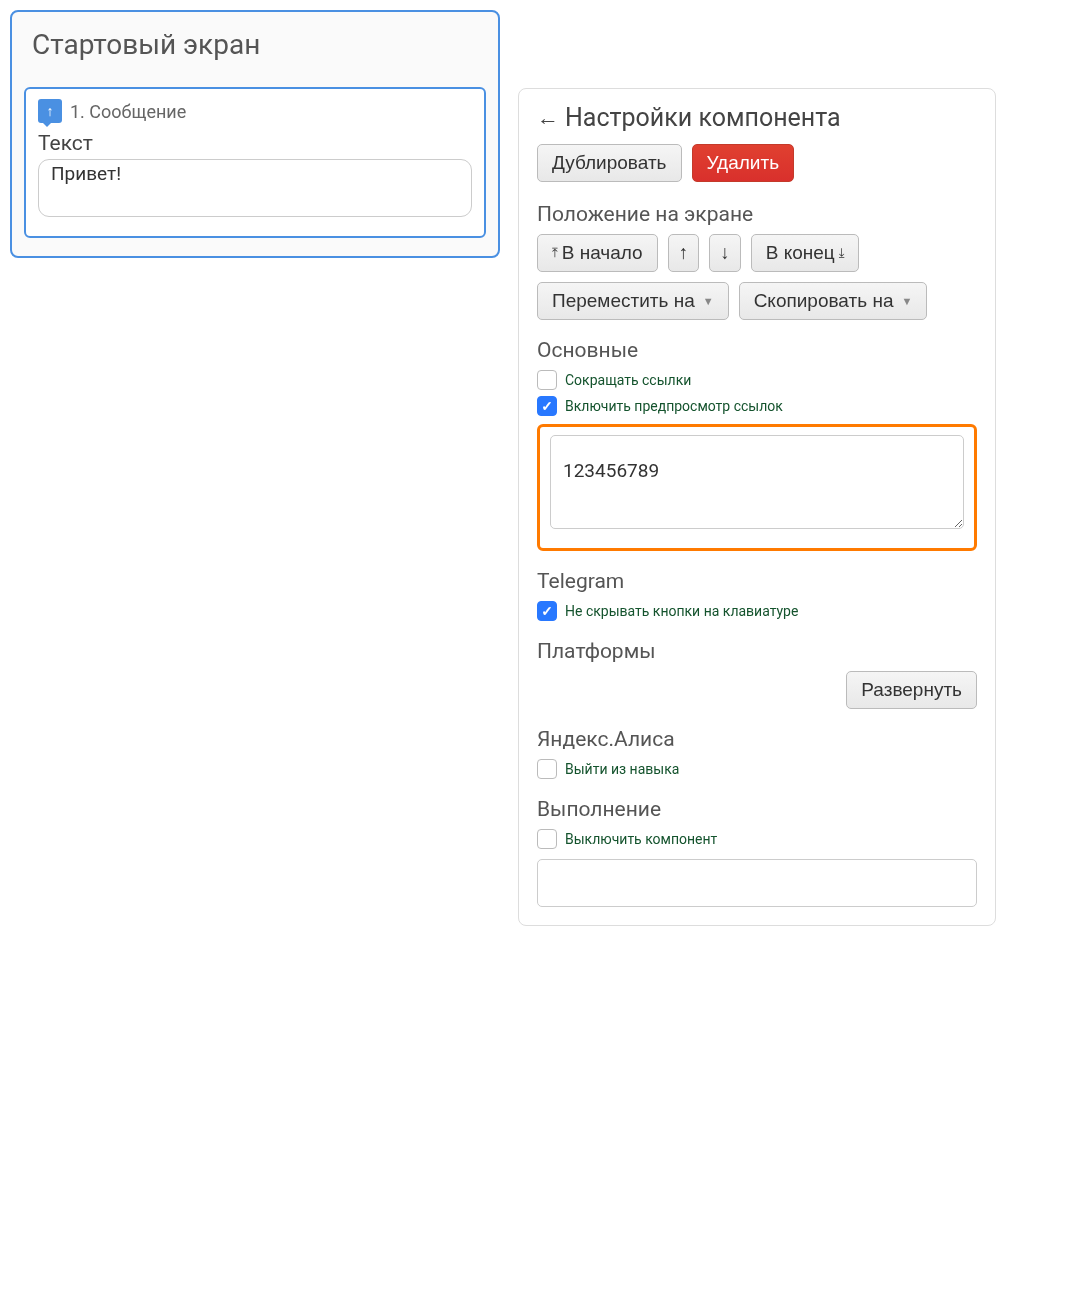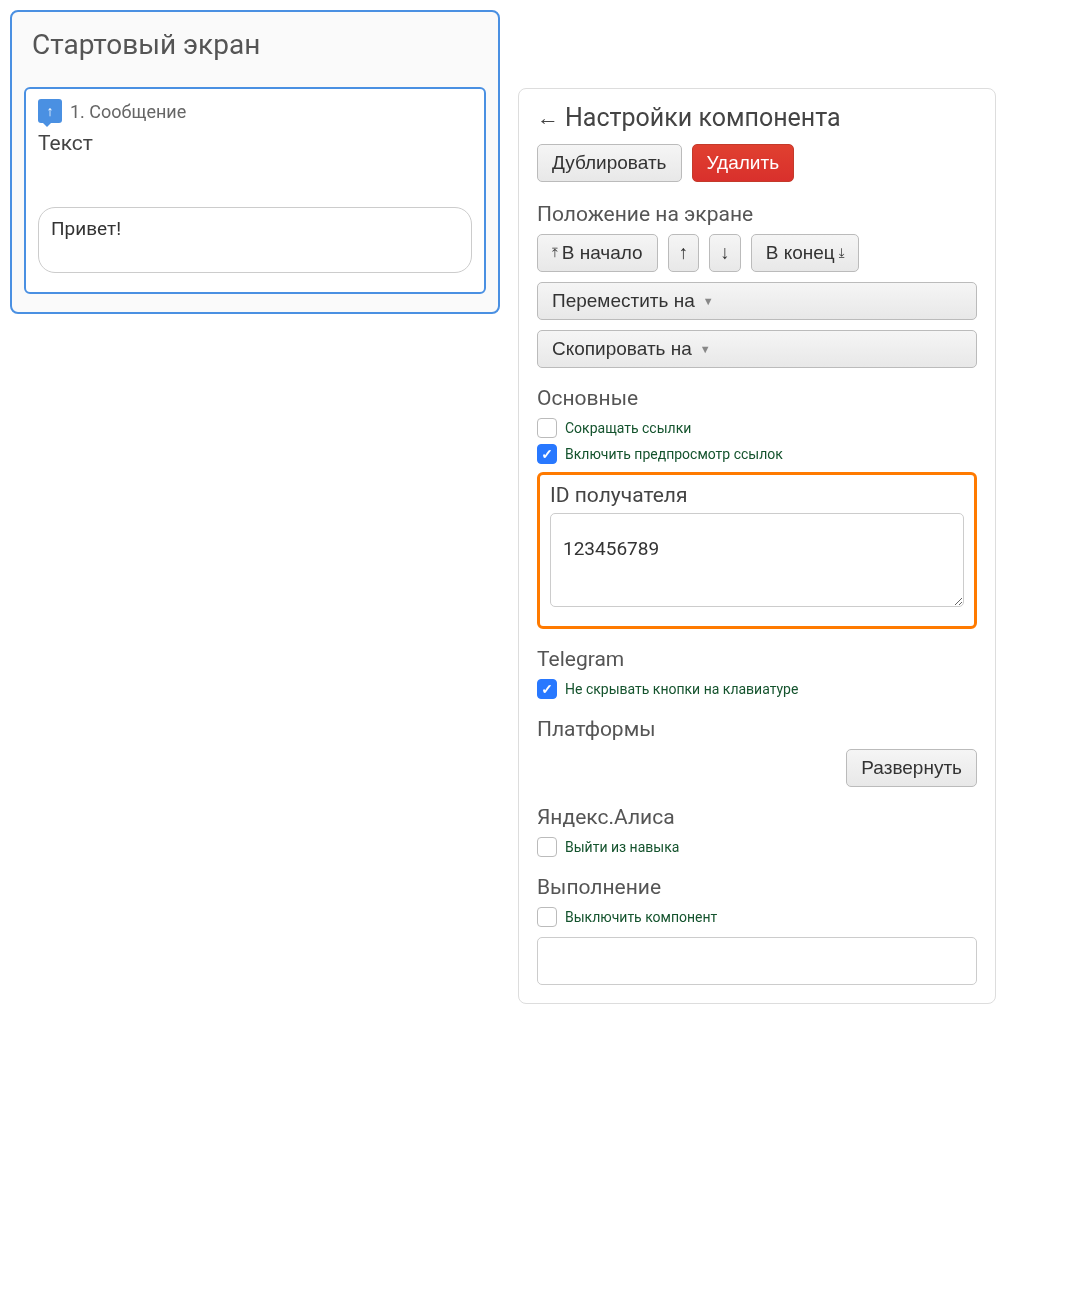--- a/index.html
+++ b/index.html
@@ -76,28 +76,27 @@
       font-size: 18px;
     }
     .field-label {
       color: #444;
       font-size: 21px;
       margin-bottom: 4px;
     }
     .text-input {
       width: 100%;
       border: 1px solid #ccc;
-      border-radius: 17px;
-      padding: 9px 12px;
+      border-radius: 11px;
+      padding: 2px 12px;
       font-size: 19px;
       color: #333;
       min-height: 58px;
       font-family: inherit;
       resize: none;
-      margin-top: 48px;
     }
     .right-panel {
       width: 478px;
       background: #fff;
       border: 1px solid #ddd;
       border-radius: 8px;
       padding: 14px 18px 18px 18px;
       margin-top: 78px;
     }
     .settings-header {
@@ -253,21 +252,21 @@
           <span style="font-size:13px;">⤒</span>
           <span>В начало</span>
         </button>
         <button class="btn btn-small">↑</button>
         <button class="btn btn-small">↓</button>
         <button class="btn">
           <span>В конец</span>
           <span style="font-size:13px;">⤓</span>
         </button>
       </div>
-      <div class="btn-row" style="margin-bottom:0;flex-direction:column;">
+      <div class="btn-row" style="margin-bottom:0;">
         <button class="btn">
           <span>Переместить на</span>
           <span class="drop-tri">▼</span>
         </button>
         <button class="btn">
           <span>Скопировать на</span>
           <span class="drop-tri">▼</span>
         </button>
       </div>
     </div>
@@ -276,21 +275,20 @@
       <div class="section-title">Основные</div>
       <div class="checkbox-row">
         <div class="chk"></div>
         <span>Сокращать ссылки</span>
       </div>
       <div class="checkbox-row">
         <div class="chk checked"></div>
         <span>Включить предпросмотр ссылок</span>
       </div>
       <div class="highlight-box">
-        <div class="field-label">ID получателя</div>
         <textarea class="id-input" style="">123456789</textarea>
       </div>
     </div>
 
     <div class="section">
       <div class="section-title">Telegram</div>
       <div class="checkbox-row">
         <div class="chk checked"></div>
         <span>Не скрывать кнопки на клавиатуре</span>
       </div>

